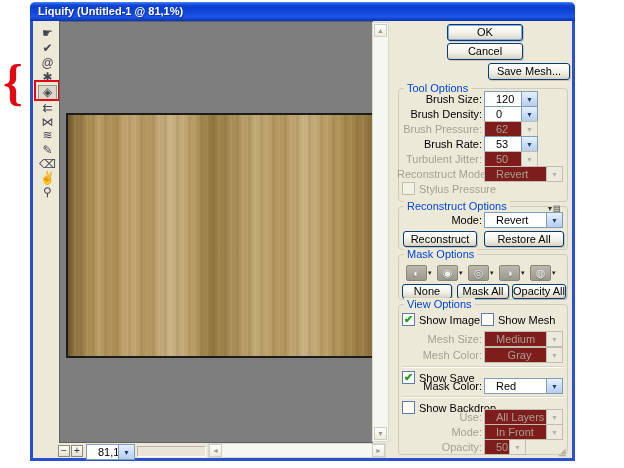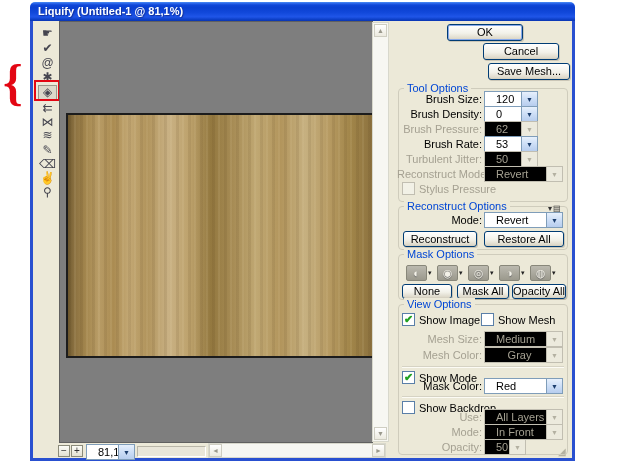--- a/index.html
+++ b/index.html
@@ -46,21 +46,21 @@
 
   
   .btn{position:absolute;box-sizing:border-box;height:17px;border:1px solid #003C74;border-radius:3px;
     background:linear-gradient(180deg,#ffffff,#f2f1e9 55%,#ddd8c9 92%,#d0cbbb);
     font-size:11px;text-align:center;line-height:15px;box-shadow:1px 1px 0 rgba(125,120,105,.3);}
   .btn.default{box-shadow:inset 0 0 0 1px #86a8ea,1px 1px 0 rgba(125,120,105,.3);}
   .combo{position:absolute;height:16px;display:flex;box-sizing:border-box;border:1px solid #7F9DB9;background:#fff;padding-left:8px;}
   .cfield{flex:1;padding:1px 3px;white-space:nowrap;overflow:hidden;line-height:12px;}
   .cbtn{width:15px;display:flex;align-items:center;justify-content:center;font-size:7px;color:#1c3e6e;
     background:linear-gradient(180deg,#e7f0fc,#cfe0f7 45%,#b7cdee);border-left:1px solid #7F9DB9;}
-  .combo.dis{border-color:#c1beb1;background:#000000;}
+  .combo.dis{border-color:#c1beb1;background:#7f1d1d;}
   .combo.dis .cfield{color:#a5a192;}
   .combo.dis .cbtn{background:#eceadd;border-left-color:#c1beb1;color:#b3b0a1;}
   .rl{position:absolute;left:397px;width:85px;text-align:right;height:16px;line-height:16px;white-space:nowrap;}
   .gray{color:#a5a192;}
   .grp{position:absolute;box-sizing:border-box;border:1px solid #cfccbc;border-radius:4px;}
   .gcap{position:absolute;height:13px;line-height:13px;color:#0046D5;background:#ECE9D8;padding:0 3px;white-space:nowrap;}
   .cb{position:absolute;width:13px;height:13px;box-sizing:border-box;border:1px solid #5a7fa8;background:#fff;
     font-size:11px;line-height:11px;text-align:center;color:#21A121;font-weight:bold;}
   .cb.dis{border-color:#c1beb1;background:#f2f1e6;}
   .cblabel{position:absolute;height:14px;line-height:14px;white-space:nowrap;}
@@ -114,21 +114,21 @@
   <div class="combo" style="left:86px;top:444px;width:49px;">
     <span class="cfield">81,1%</span>
     <span class="cbtn">
         <span>▼</span>
       </span>
   </div>
   <div class="sunk"></div>
   <span class="grip">◢</span>
 
   <div class="btn default" style="left:447px;top:24px;width:76px;">OK</div>
-  <div class="btn" style="left:447px;top:43px;width:76px;margin-left:36px;">Cancel</div>
+  <div class="btn" style="left:447px;top:43px;width:76px;">Cancel</div>
   <div class="btn" style="left:488px;top:63px;width:82px;">Save Mesh...</div>
 
   <div class="grp" style="left:398px;top:88px;width:170px;height:114px;"></div>
   <span class="gcap" style="left:404px;top:82px;">Tool Options</span>
   <span class="rl" style="top:91px;">Brush Size:</span>
   <div class="combo" style="left:484px;top:91px;width:54px;">
     <span class="cfield">120</span>
     <span class="cbtn">
         <span>▼</span>
       </span>
@@ -225,21 +225,21 @@
   </div>
   <span class="rl gray" style="top:347px;">Mesh Color:</span>
   <div class="combo dis" style="left:484px;top:347px;width:79px;text-align:center;">
     <span class="cfield">Gray</span>
     <span class="cbtn">
         <span>▼</span>
       </span>
   </div>
   <div class="sep" style="top:366px;"></div>
   <span class="cb" style="left:402px;top:371px;">✔</span>
-  <span class="cblabel" style="left:419px;top:371px;">Show Mode</span>
+  <span class="cblabel" style="left:419px;top:371px;">Show Save</span>
 
   <span class="rl" style="top:378px;">Mask Color:</span>
   <div class="combo" style="left:484px;top:378px;width:79px;">
     <span class="cfield">Red</span>
     <span class="cbtn">
         <span>▼</span>
       </span>
   </div>
   <div class="sep" style="top:396px;"></div>
   <span class="cb" style="left:402px;top:401px;"></span>

